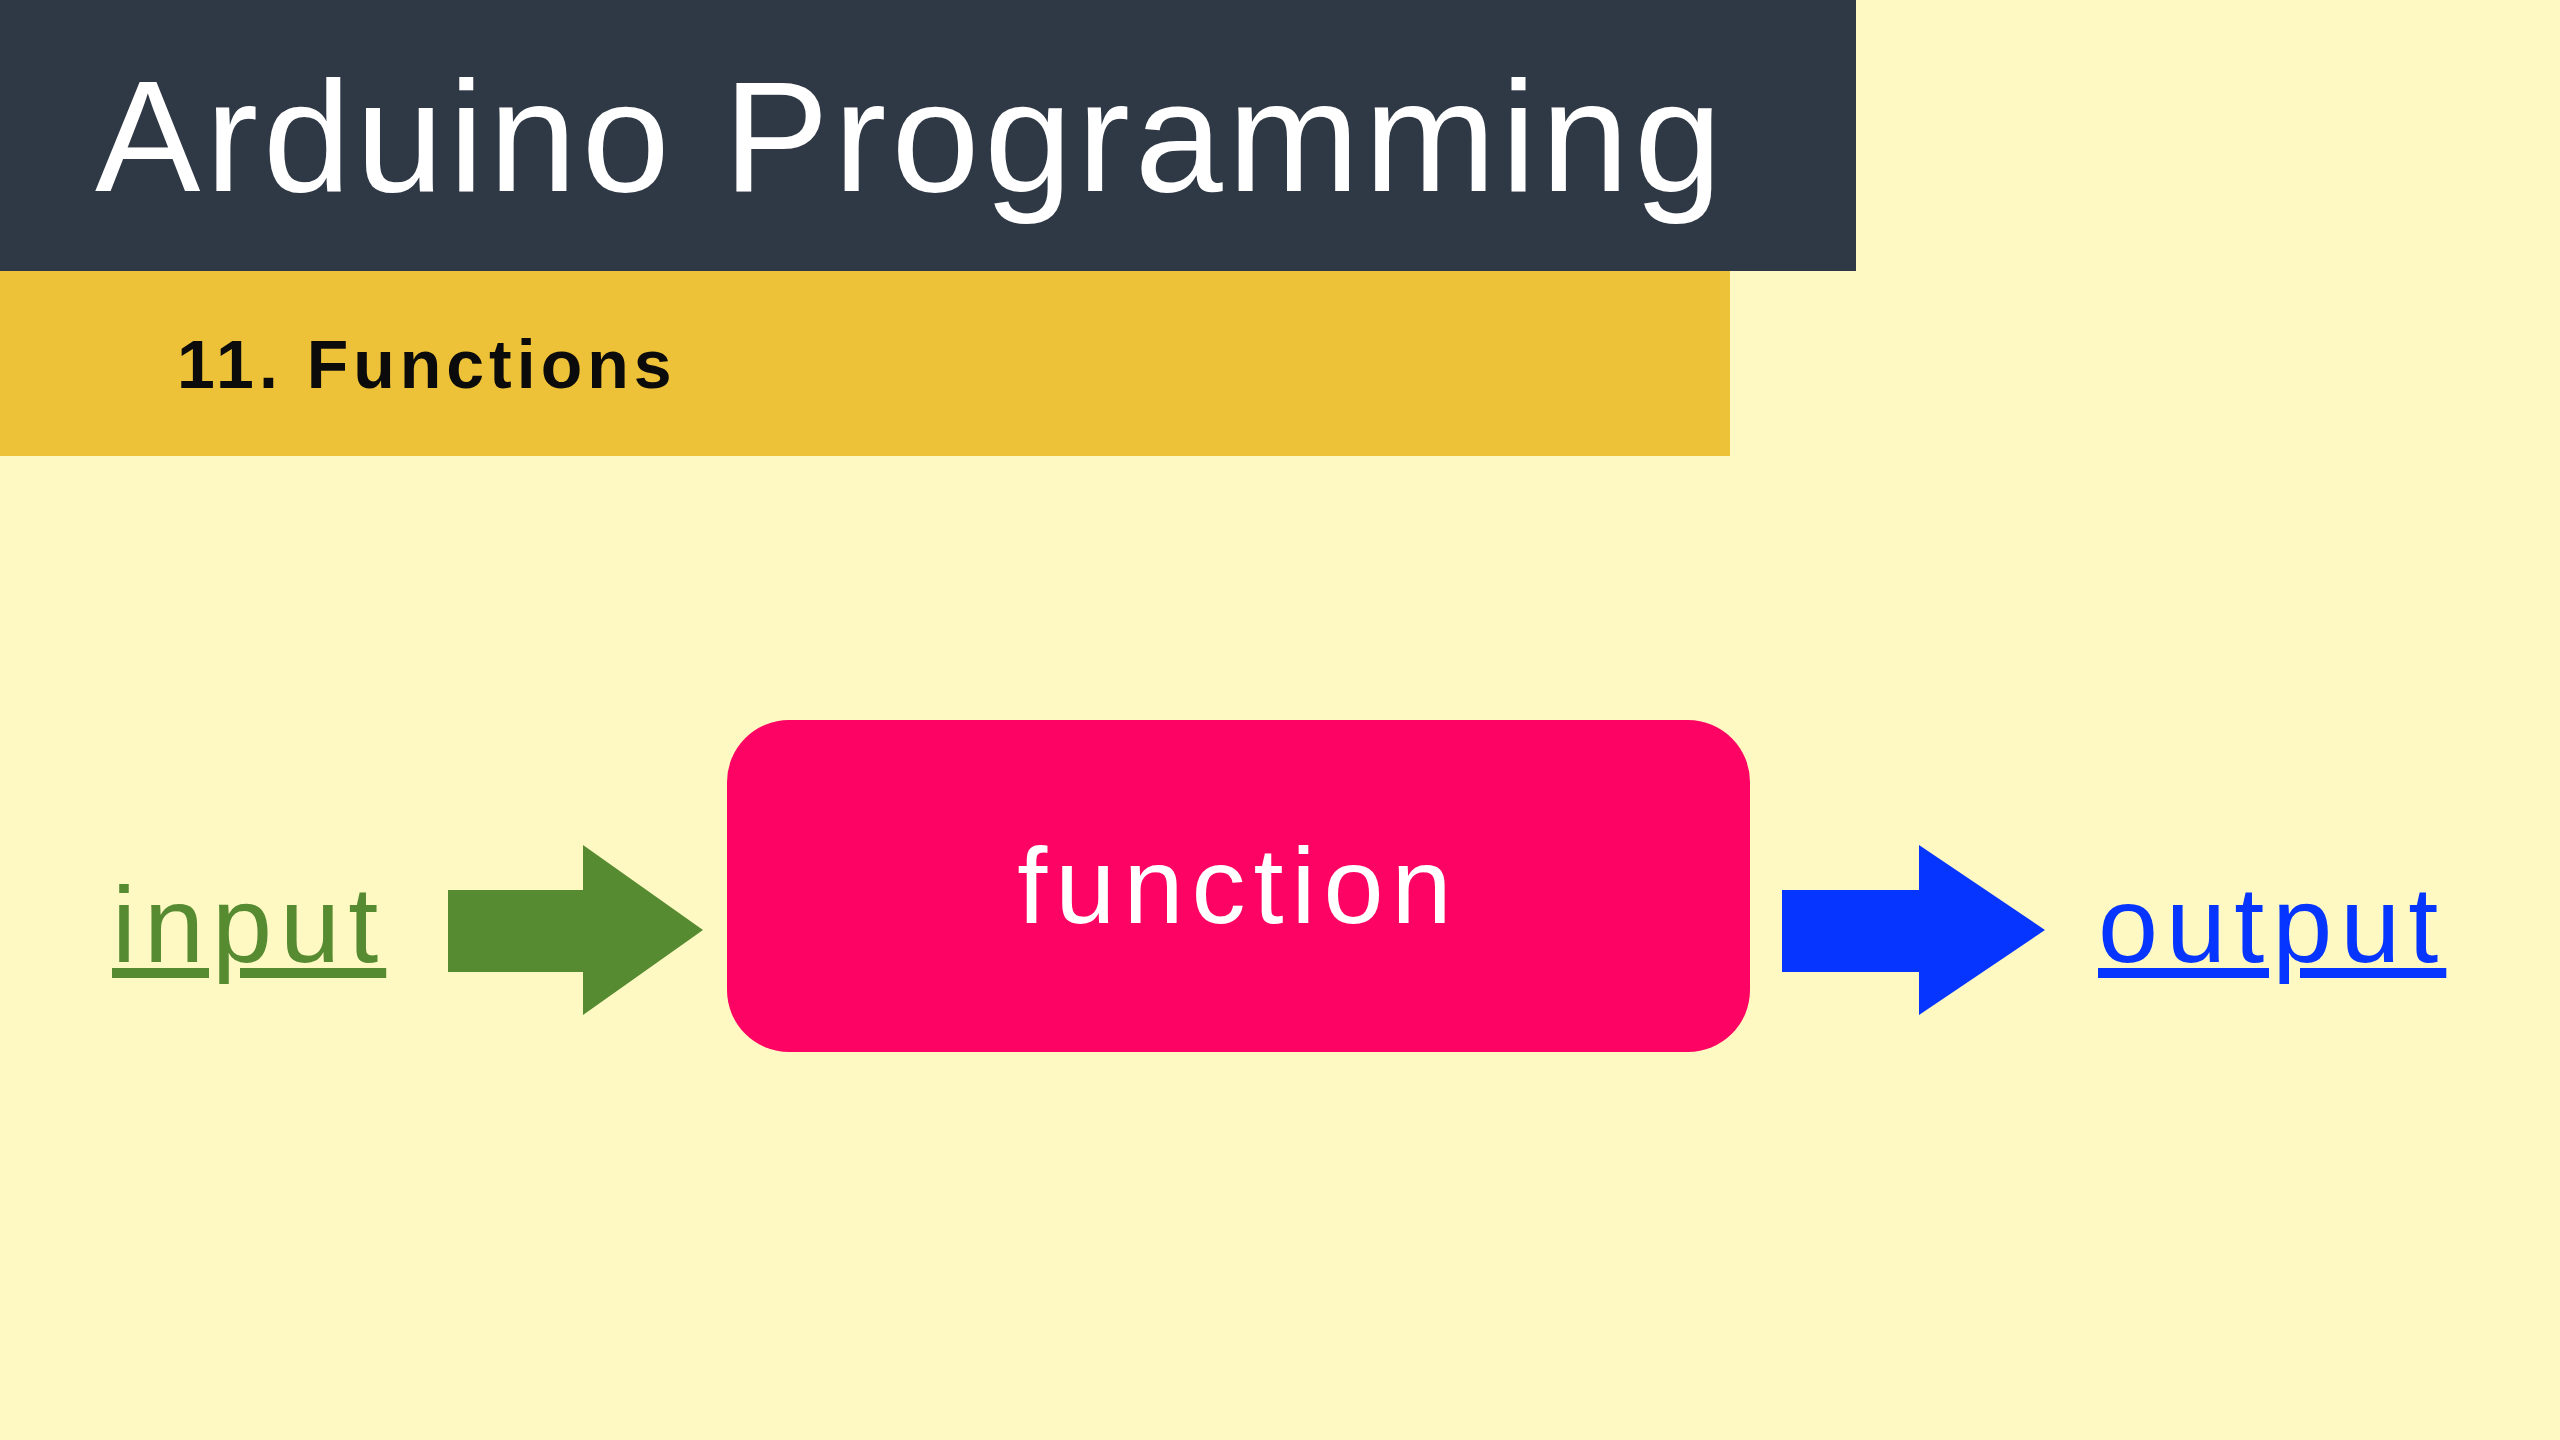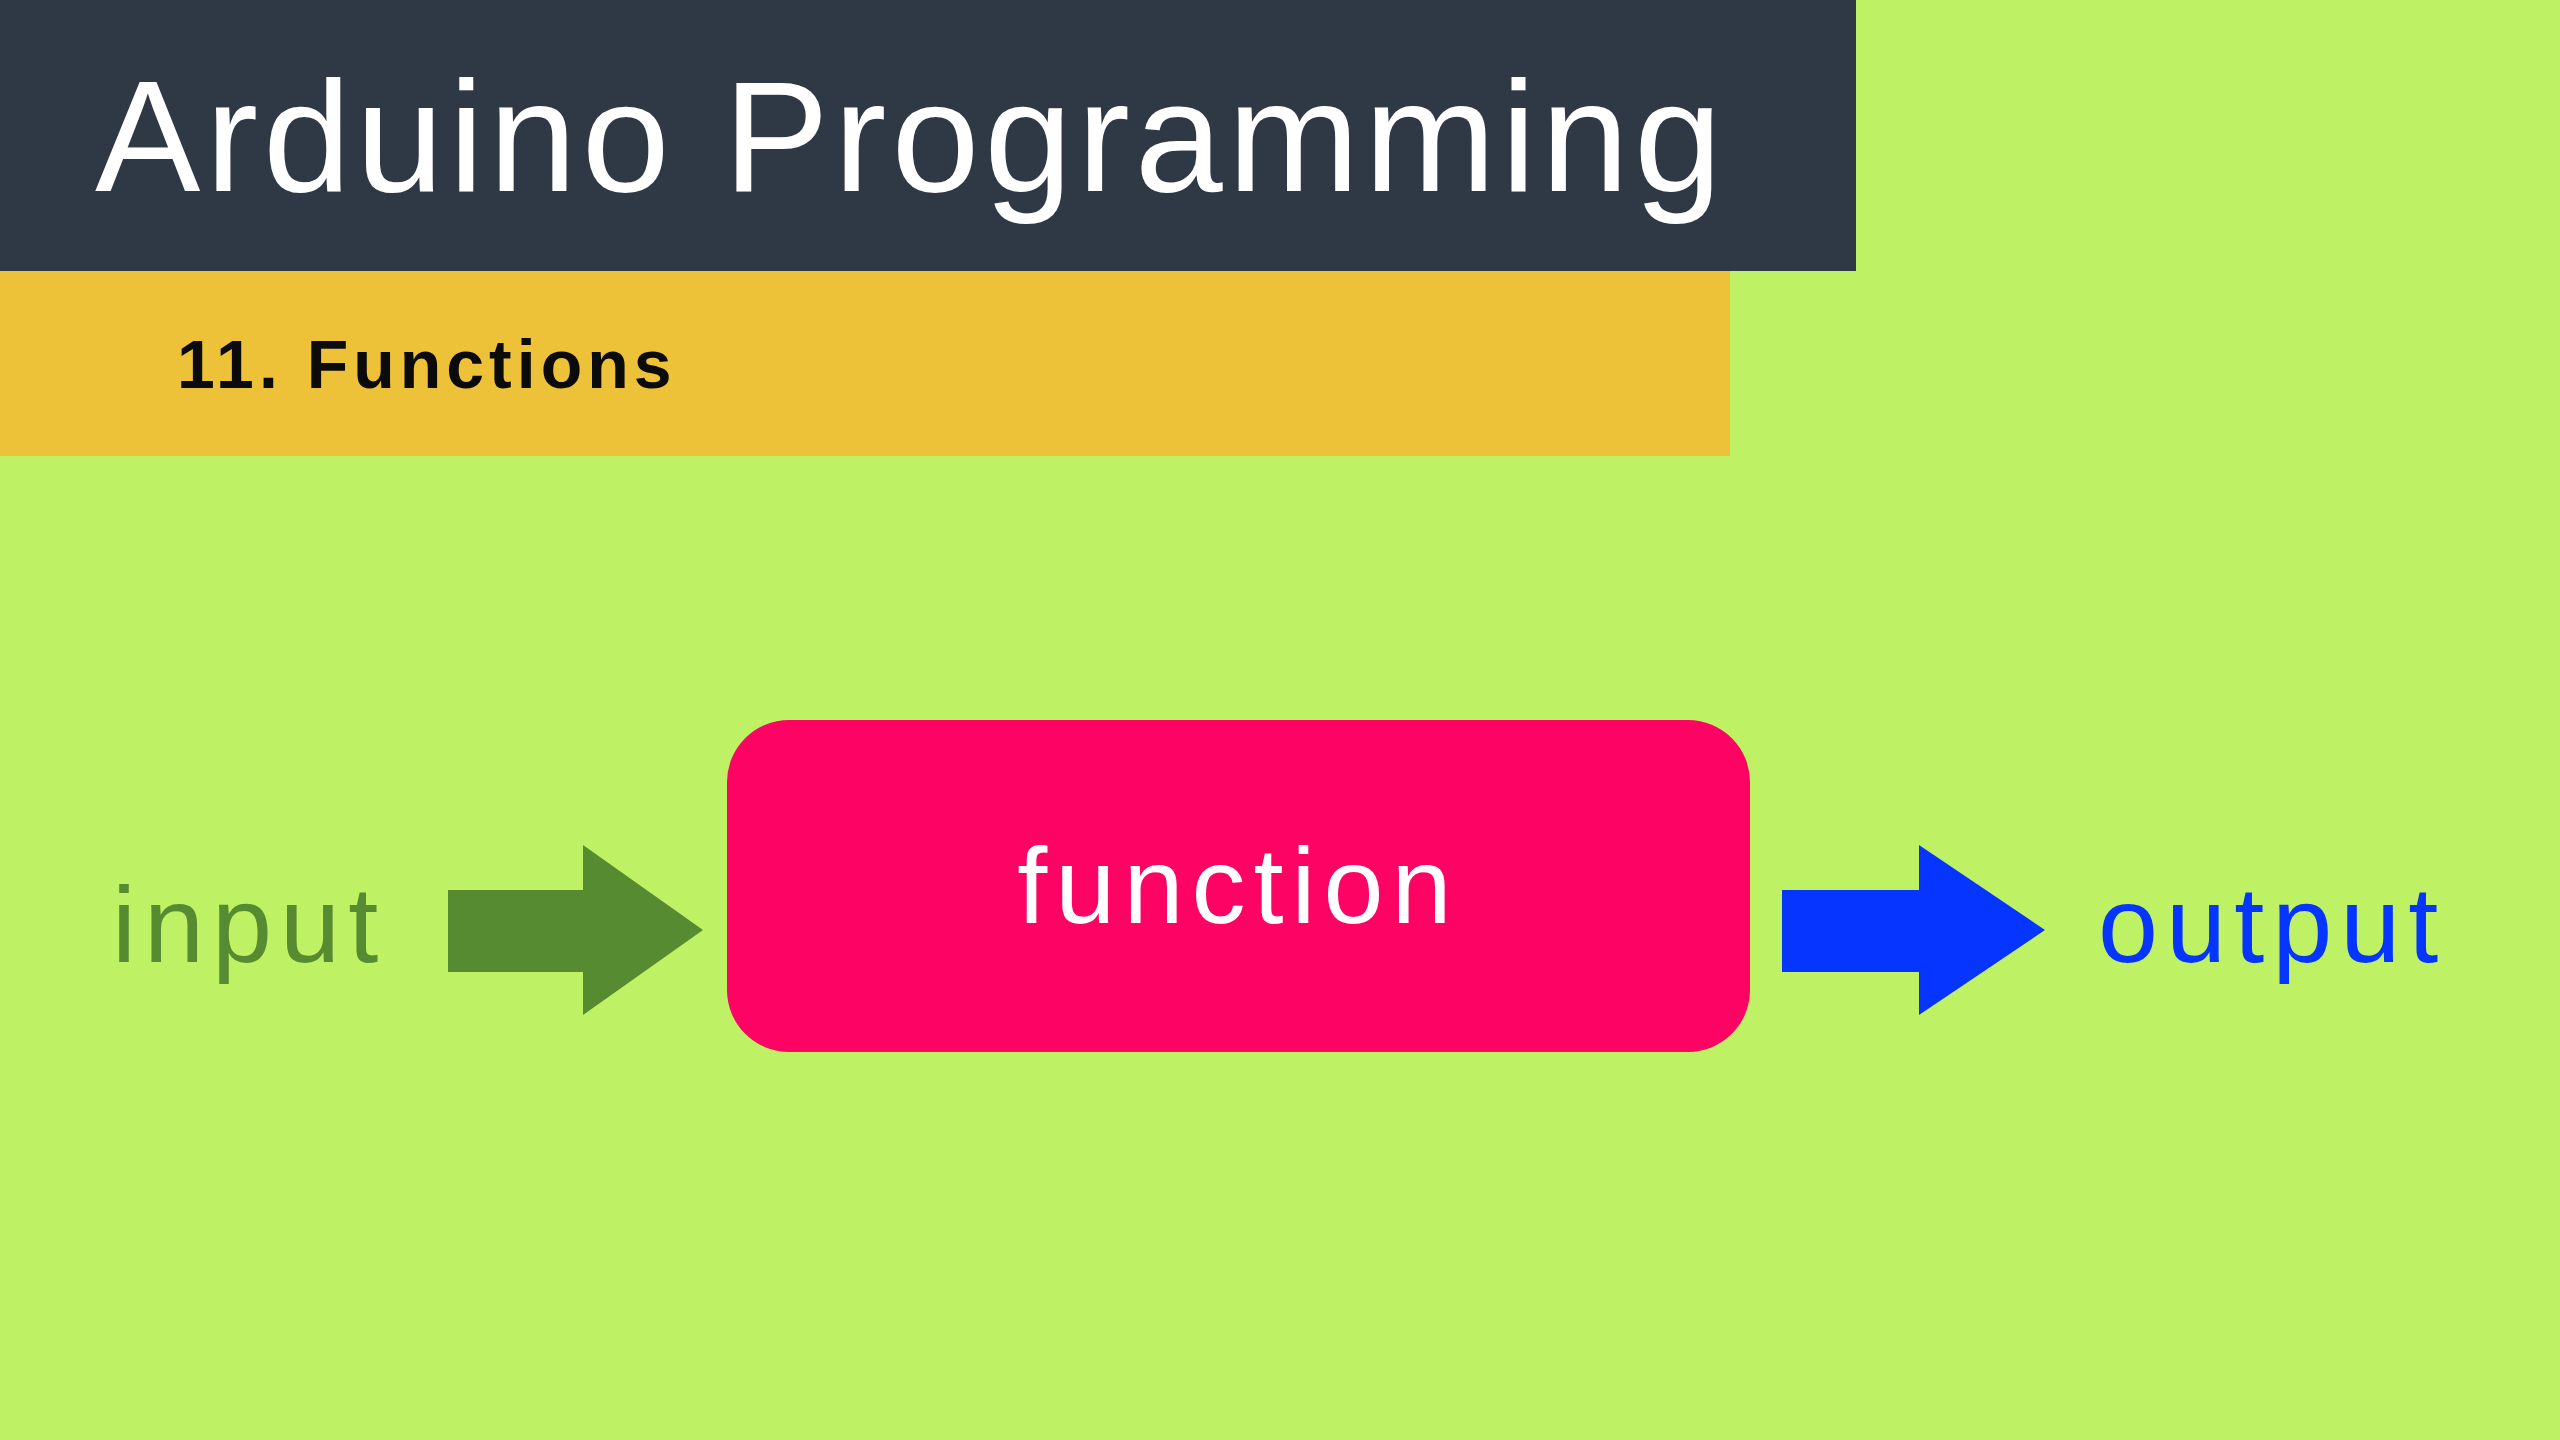--- a/index.html
+++ b/index.html
@@ -4,21 +4,21 @@
 <style>
   html, body {
     margin: 0;
     padding: 0;
     background: #ffffff;
   }
   .slide {
     position: relative;
     width: 2560px;
     height: 1440px;
-    background: #bef264;
+    background: #fef9c3;
     overflow: hidden;
     font-family: "Liberation Sans", sans-serif;
   }
 
   
   .header-bar {
     position: absolute;
     left: 0;
     top: 0;
     width: 1856px;
@@ -59,20 +59,21 @@
   }
 
   
   .io-label {
     position: absolute;
     top: 860px;
     font-size: 108px;
     letter-spacing: 8px;
     line-height: 1.2;
     white-space: nowrap;
+    text-decoration: underline;
   }
   .input-label {
     left: 112px;
     color: #568B31;
   }
   .output-label {
     left: 2098px;
     color: #0535FE;
   }
   .arrow-svg {

